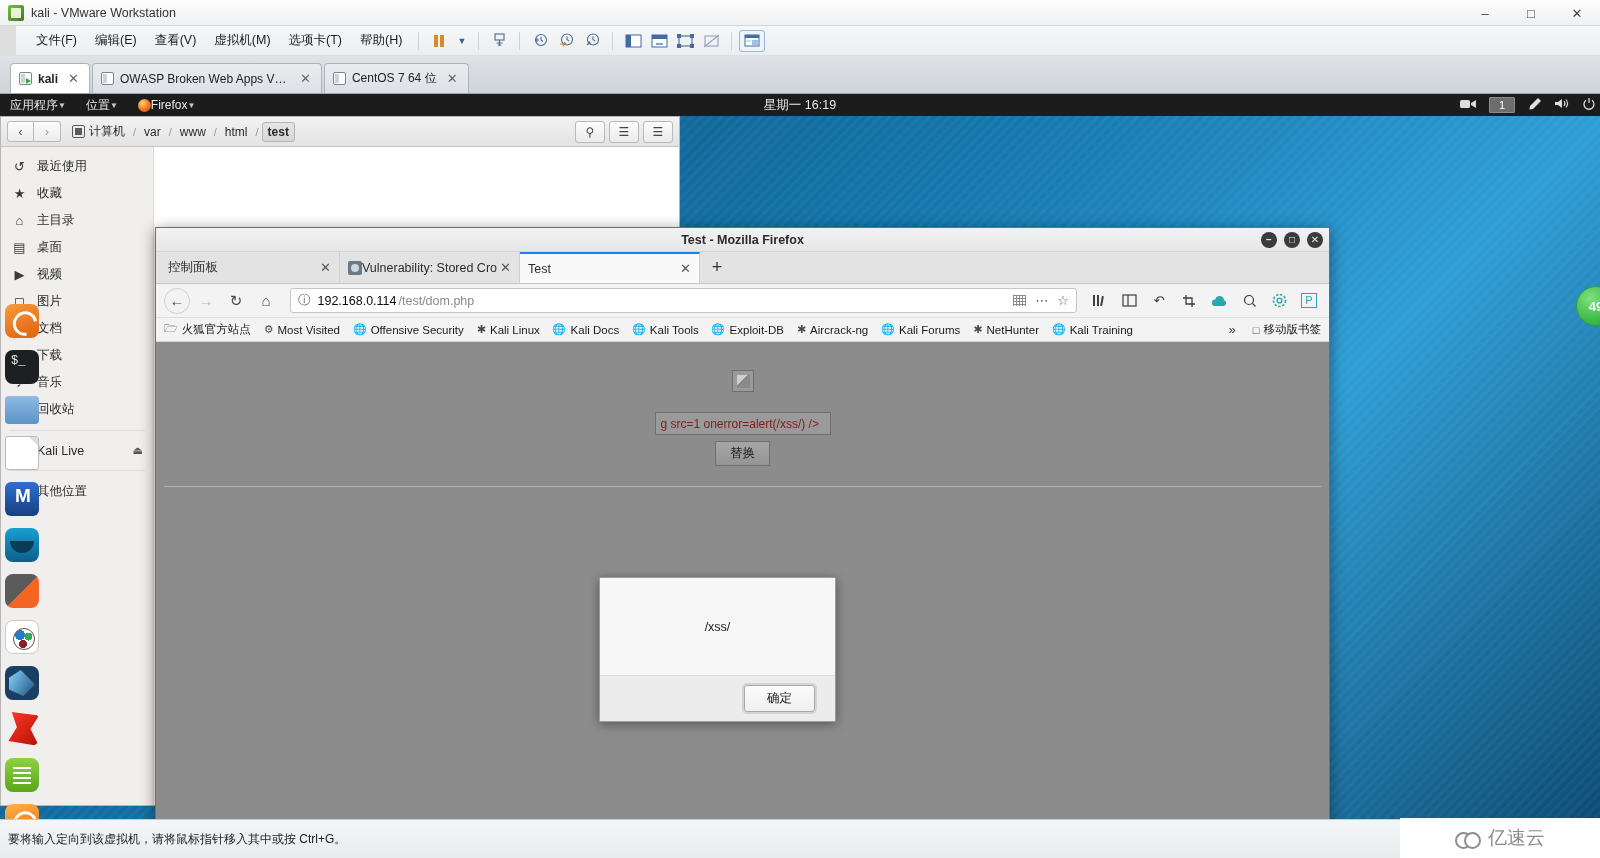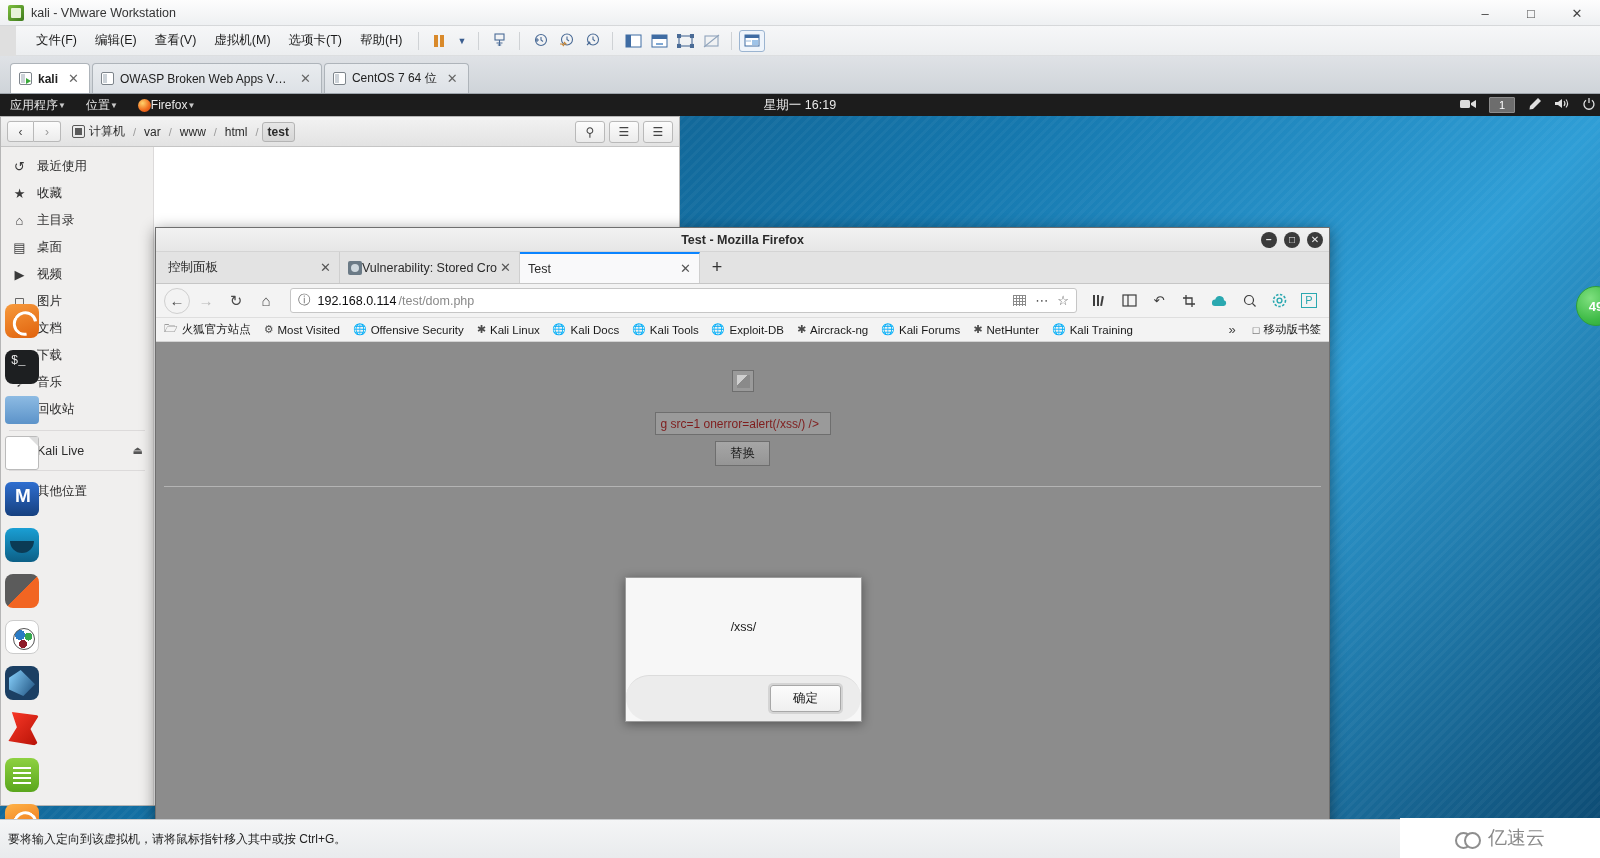--- a/index.html
+++ b/index.html
@@ -218,27 +218,27 @@
   .page-img::after { content:""; position:absolute; left:4px; top:4px; width:13px; height:13px;
                      background: linear-gradient(135deg,#cfcfcf 40%, #8a8a8a 40%); }
   .page-input { display: block; width: 176px; margin: 20px auto 0; height: 23px;
                 background: #9a9a9a; border: 1px solid #6e6e6e; color: #7f1d1d; font-size: 12px;
                 padding: 0 5px; font-family: "Liberation Sans", sans-serif; }
   .page-btn { display: block; margin: 6px auto 0; padding: 3px 14px; font-size: 12.5px;
               background: linear-gradient(#a6a6a6,#959595); border: 1px solid #6e6e6e; color: #1b1b1b; }
   .page-hr { height: 1px; background: #b4b4b4; margin: 20px 8px 0; }
 
   
-  .modal { position: absolute; left: 469px; top: 235px; width: 237px; height: 145px;
+  .modal { position: absolute; left: 443px; top: 235px; width: 237px; height: 145px;
            background: #f7f7f7; border: 1px solid #9c9c9c; box-shadow: 0 2px 10px rgba(0,0,0,.4);
            display: flex; flex-direction: column; }
   .modal-body { flex: 1; display: flex; align-items: center; justify-content: center;
                 font-size: 12.5px; color: #1c1c1c; }
   .modal-foot { height: 46px; background: #ececec; border-top: 1px solid #dcdcdc;
-                display: flex; align-items: center; justify-content: flex-end; padding-right: 20px; border-radius: 23px; }
+                display: flex; align-items: center; justify-content: flex-end; padding-right: 20px; }
   .modal-ok { padding: 4px 22px; font-size: 12.5px; background: linear-gradient(#fcfcfc,#efefef);
               border: 1px solid #a8a8a8; border-radius: 3px; color: #1c1c1c;
               box-shadow: 0 0 0 2px rgba(150,150,150,.28); }
 
   
   .green-badge { position: absolute; right: -16px; top: 192px; width: 40px; height: 40px;
                  border-radius: 50%; background: radial-gradient(circle at 35% 30%, #7fe07f, #3fbb47 60%, #29a03a);
                  color: #fff; font-size: 13px; font-weight: bold; display: flex; align-items: center;
                  justify-content: center; z-index: 80; border: 1px solid #2e9e3a; }
 

